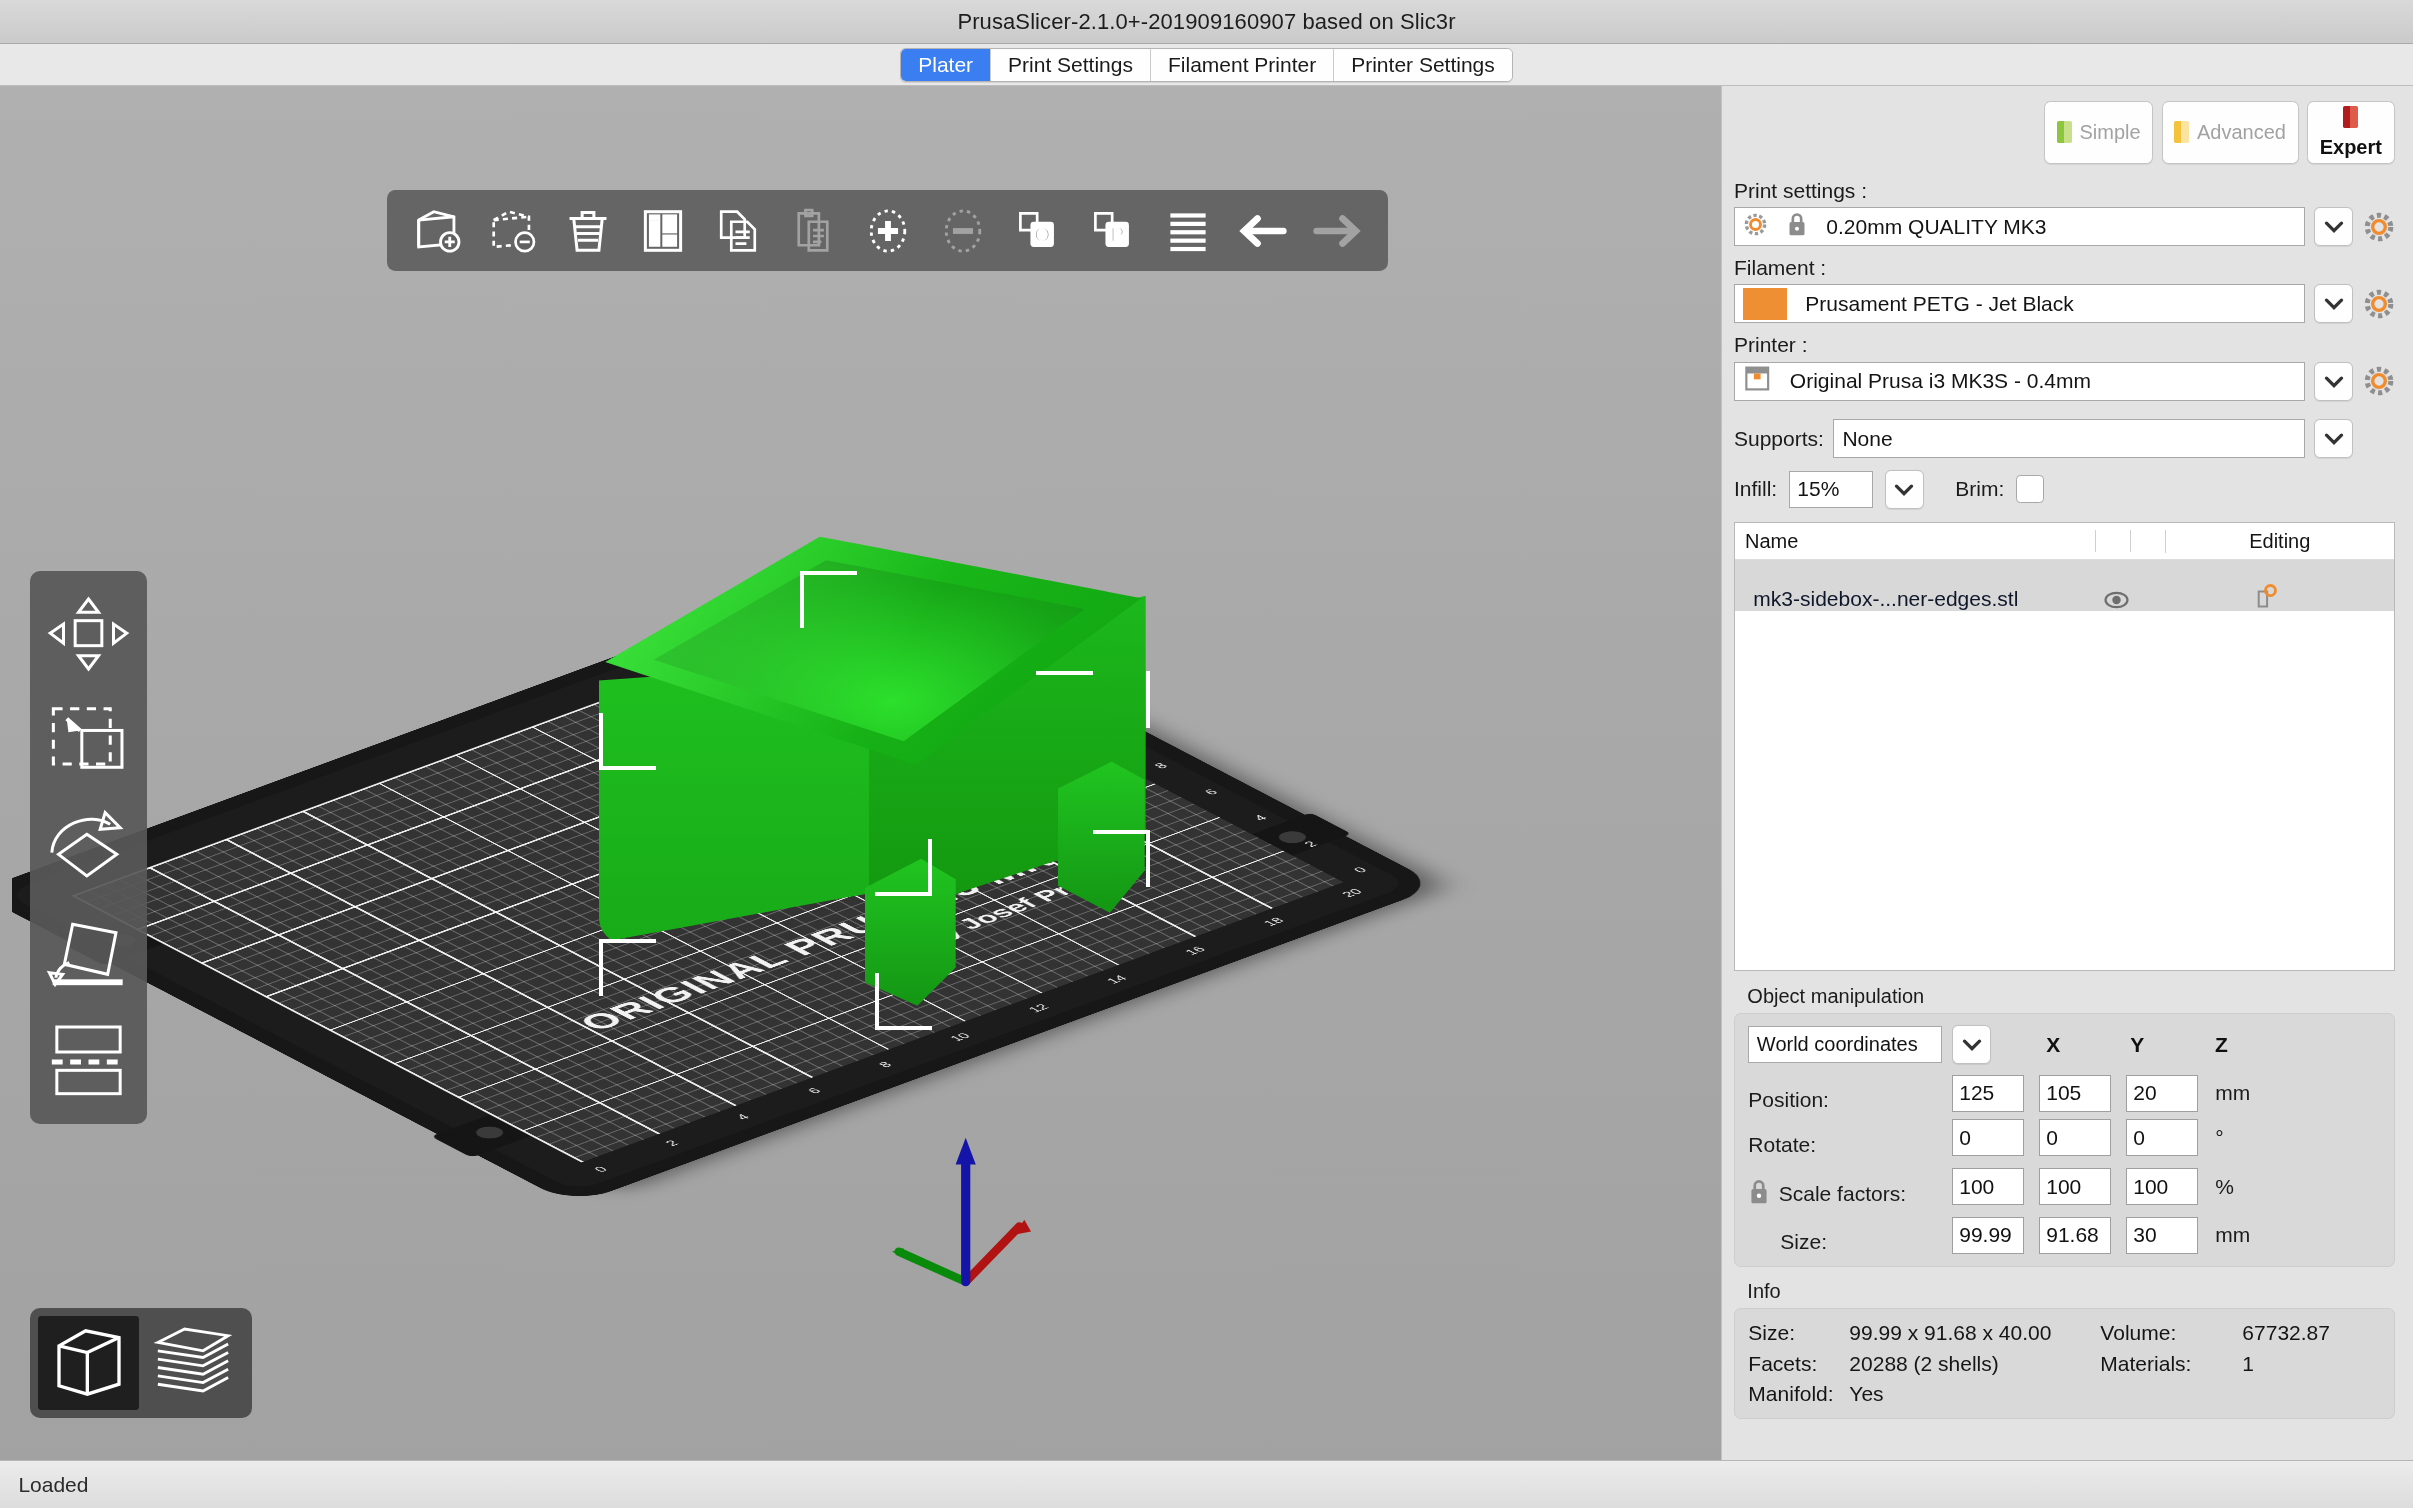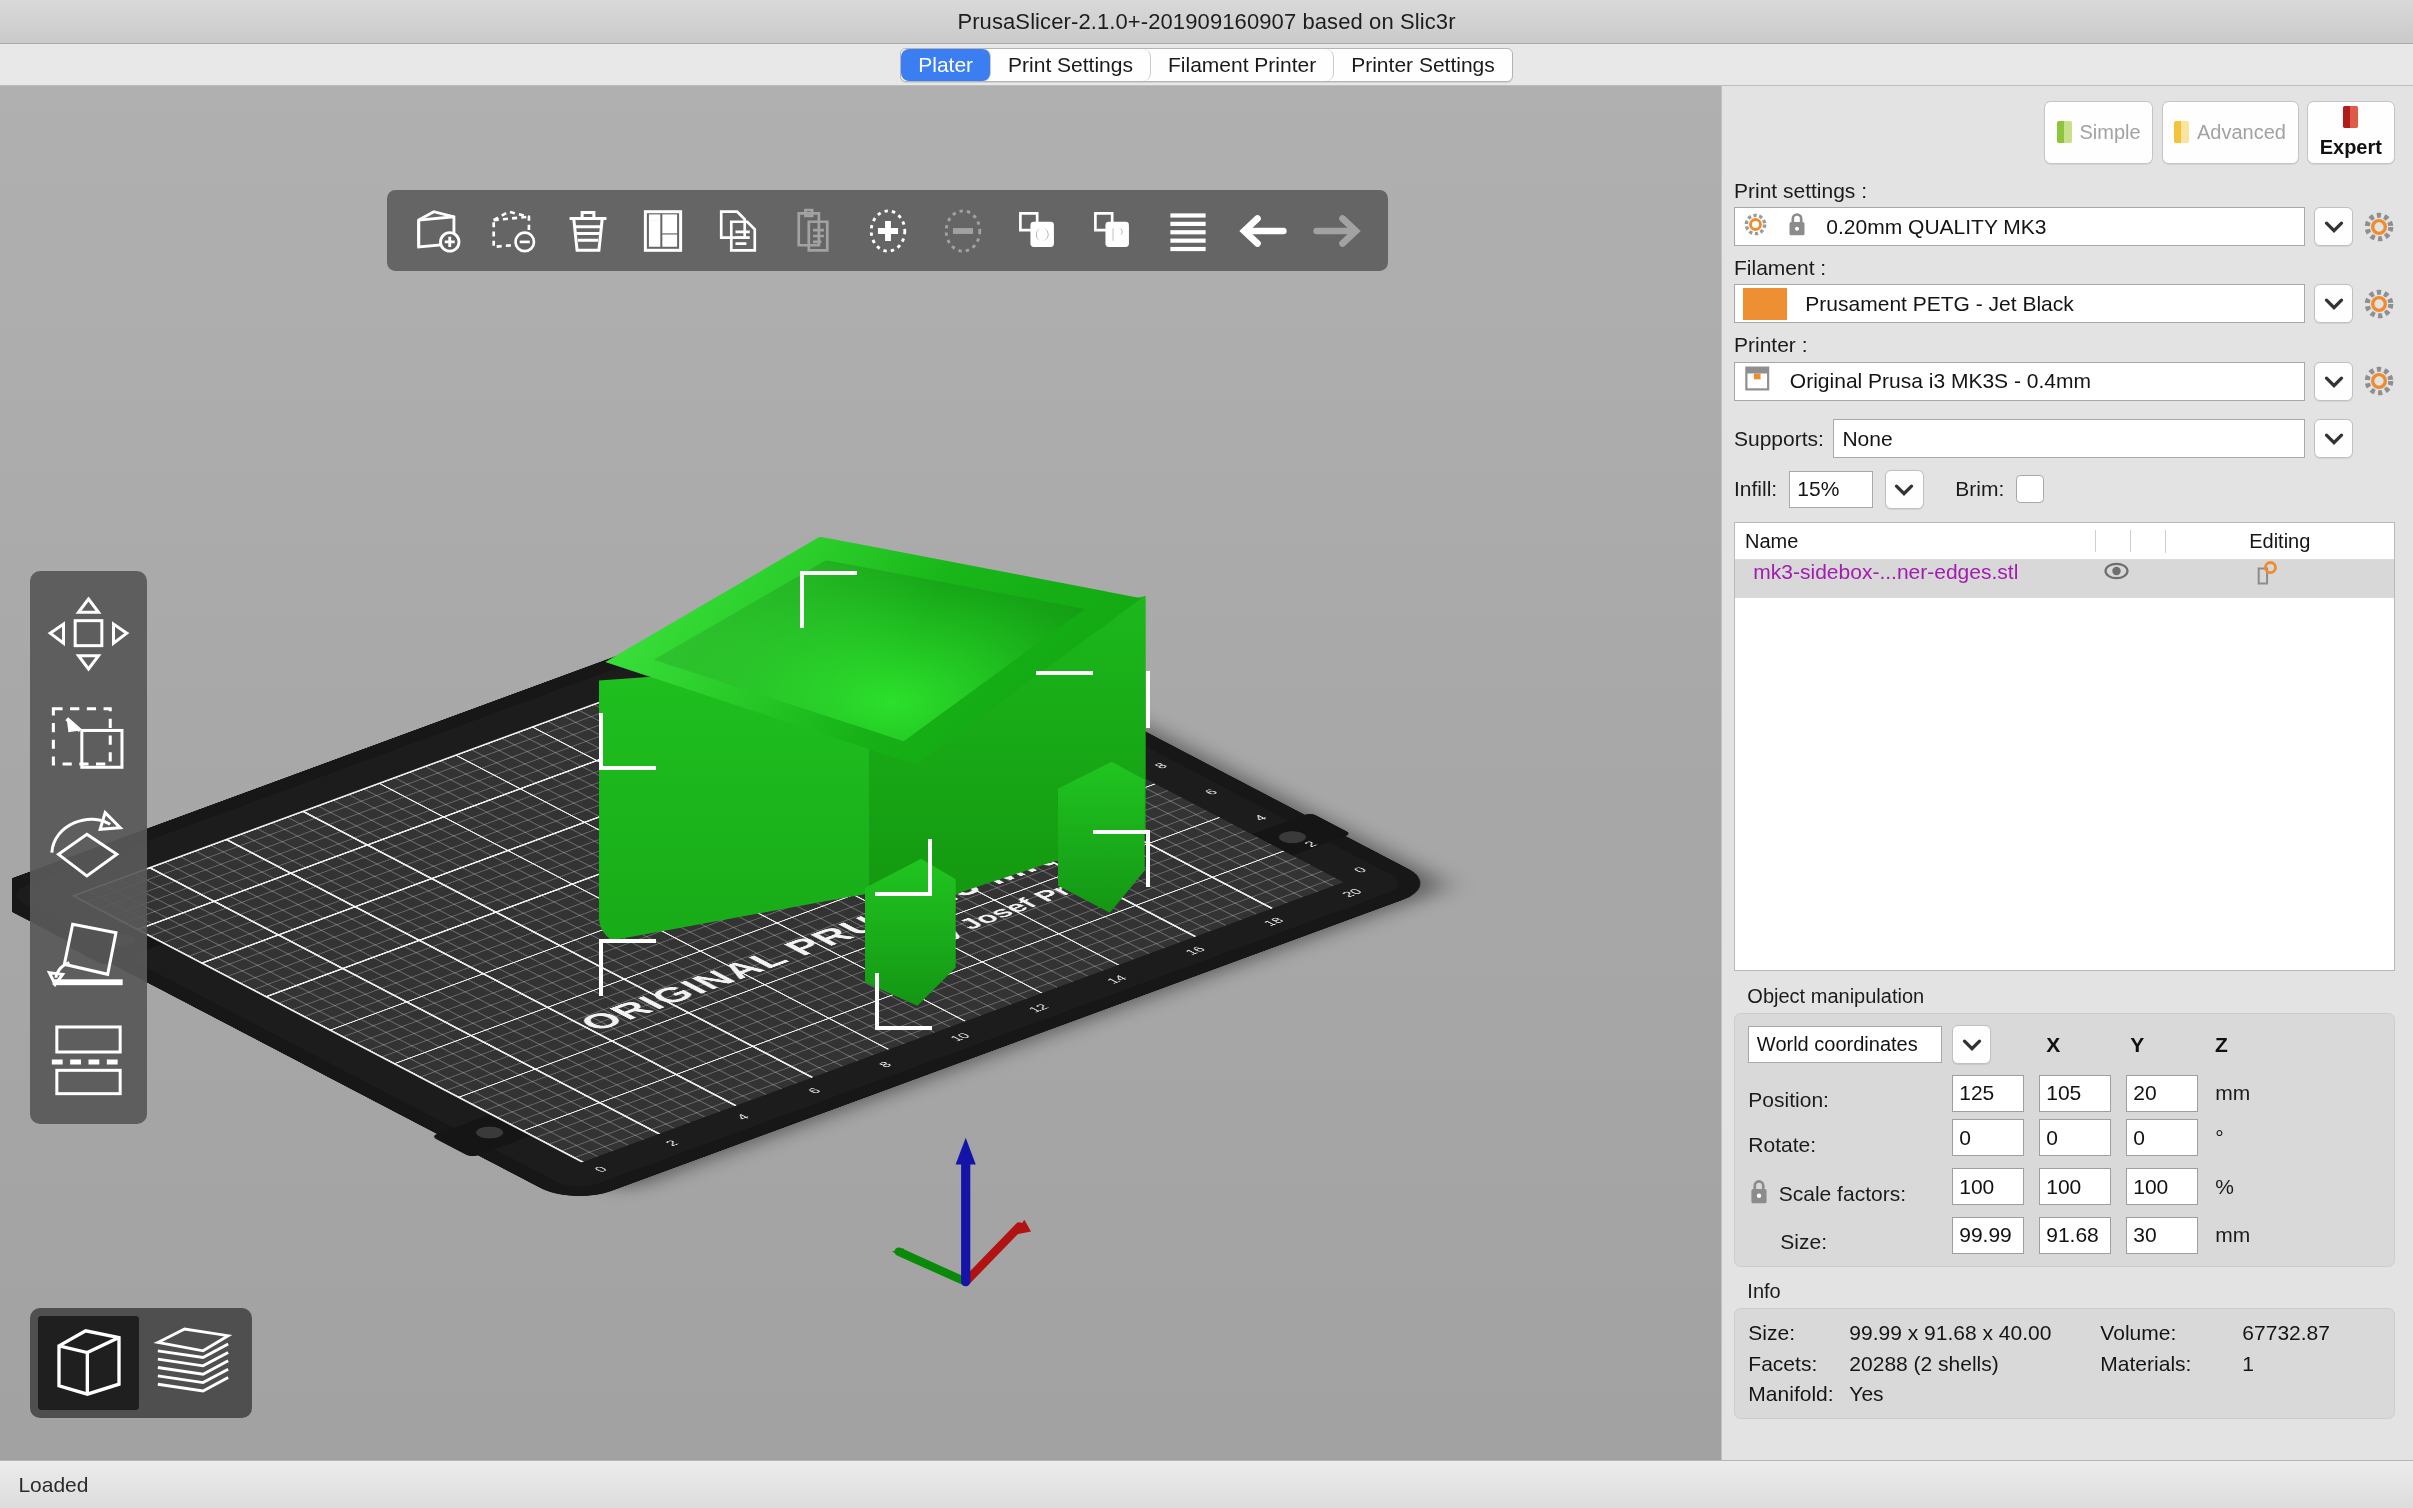--- a/index.html
+++ b/index.html
@@ -28,21 +28,21 @@
     border-bottom: 0.8px solid #bdbdbd;
   }
   .tabs {
     display: flex; border: 0.8px solid #b4b4b4; border-radius: 5.9px;
     overflow: hidden; background: #fff; height: 34px;
     box-shadow: 0 0.8px 0.8px rgba(0,0,0,.10);
   }
   .tab {
     display: flex; align-items: center; padding: 0 17px;
     font-size: 21px; color: #1a1a1a; background: #fefefe;
-    border-right: 0.8px solid #cacaca; cursor: pointer; white-space: nowrap; border-radius: 8px;
+    border-right: 0.8px solid #cacaca; cursor: pointer; white-space: nowrap;
   }
   .tab:last-child { border-right: none; }
   .tab.active { background: #3b7ef2; color: #fff; }
 
   
   .body-row { display: flex; height: 1374px; }
 
   
   .canvas-wrap {
     position: relative; width: 1723px; height: 1374px;
@@ -220,22 +220,22 @@
     height: 449px; display: flex; flex-direction: column;
   }
   .objlist-head {
     display: flex; align-items: center; height: 37px; background: #fff;
     border-bottom: 0.8px solid #dcdcdc; font-size: 20px; color: #141414;
   }
   .objlist-head .c-name { width: 360px; padding-left: 10px; }
   .objlist-head .c-div { width: 35px; text-align: center; border-left: 0.8px solid #cfcfcf; height: 22px; }
   .objlist-head .c-editing { flex: 1; text-align: center; border-left: 0.8px solid #cfcfcf; }
   .objrow {
-    display: flex; align-items: flex-start; height: 38px; background: #d8d8d8;
-    font-size: 21px; color: #a21caf; cursor: pointer;
+    display: flex; align-items: flex-end; height: 51px; background: #d8d8d8;
+    font-size: 21px; color: #0f172a; cursor: pointer;
   }
   .objrow .c-name { width: 360px; padding-left: 18.4px; white-space: nowrap; }
   .objrow .c-eye { width: 44px; display: flex; justify-content: center; }
   .objrow .c-edit { flex: 1; display: flex; justify-content: center; }
 
   
   .groupbox { margin-top: 13.4px; }
   .group-title { font-size: 20px; color: #1b1b1b; margin-left: 13.4px; margin-bottom: 5px; }
   .group-body {
     background: #d9d9d9; border: 0.8px solid #cdcdcd; border-radius: 6.7px; padding: 11.7px 13.4px;

